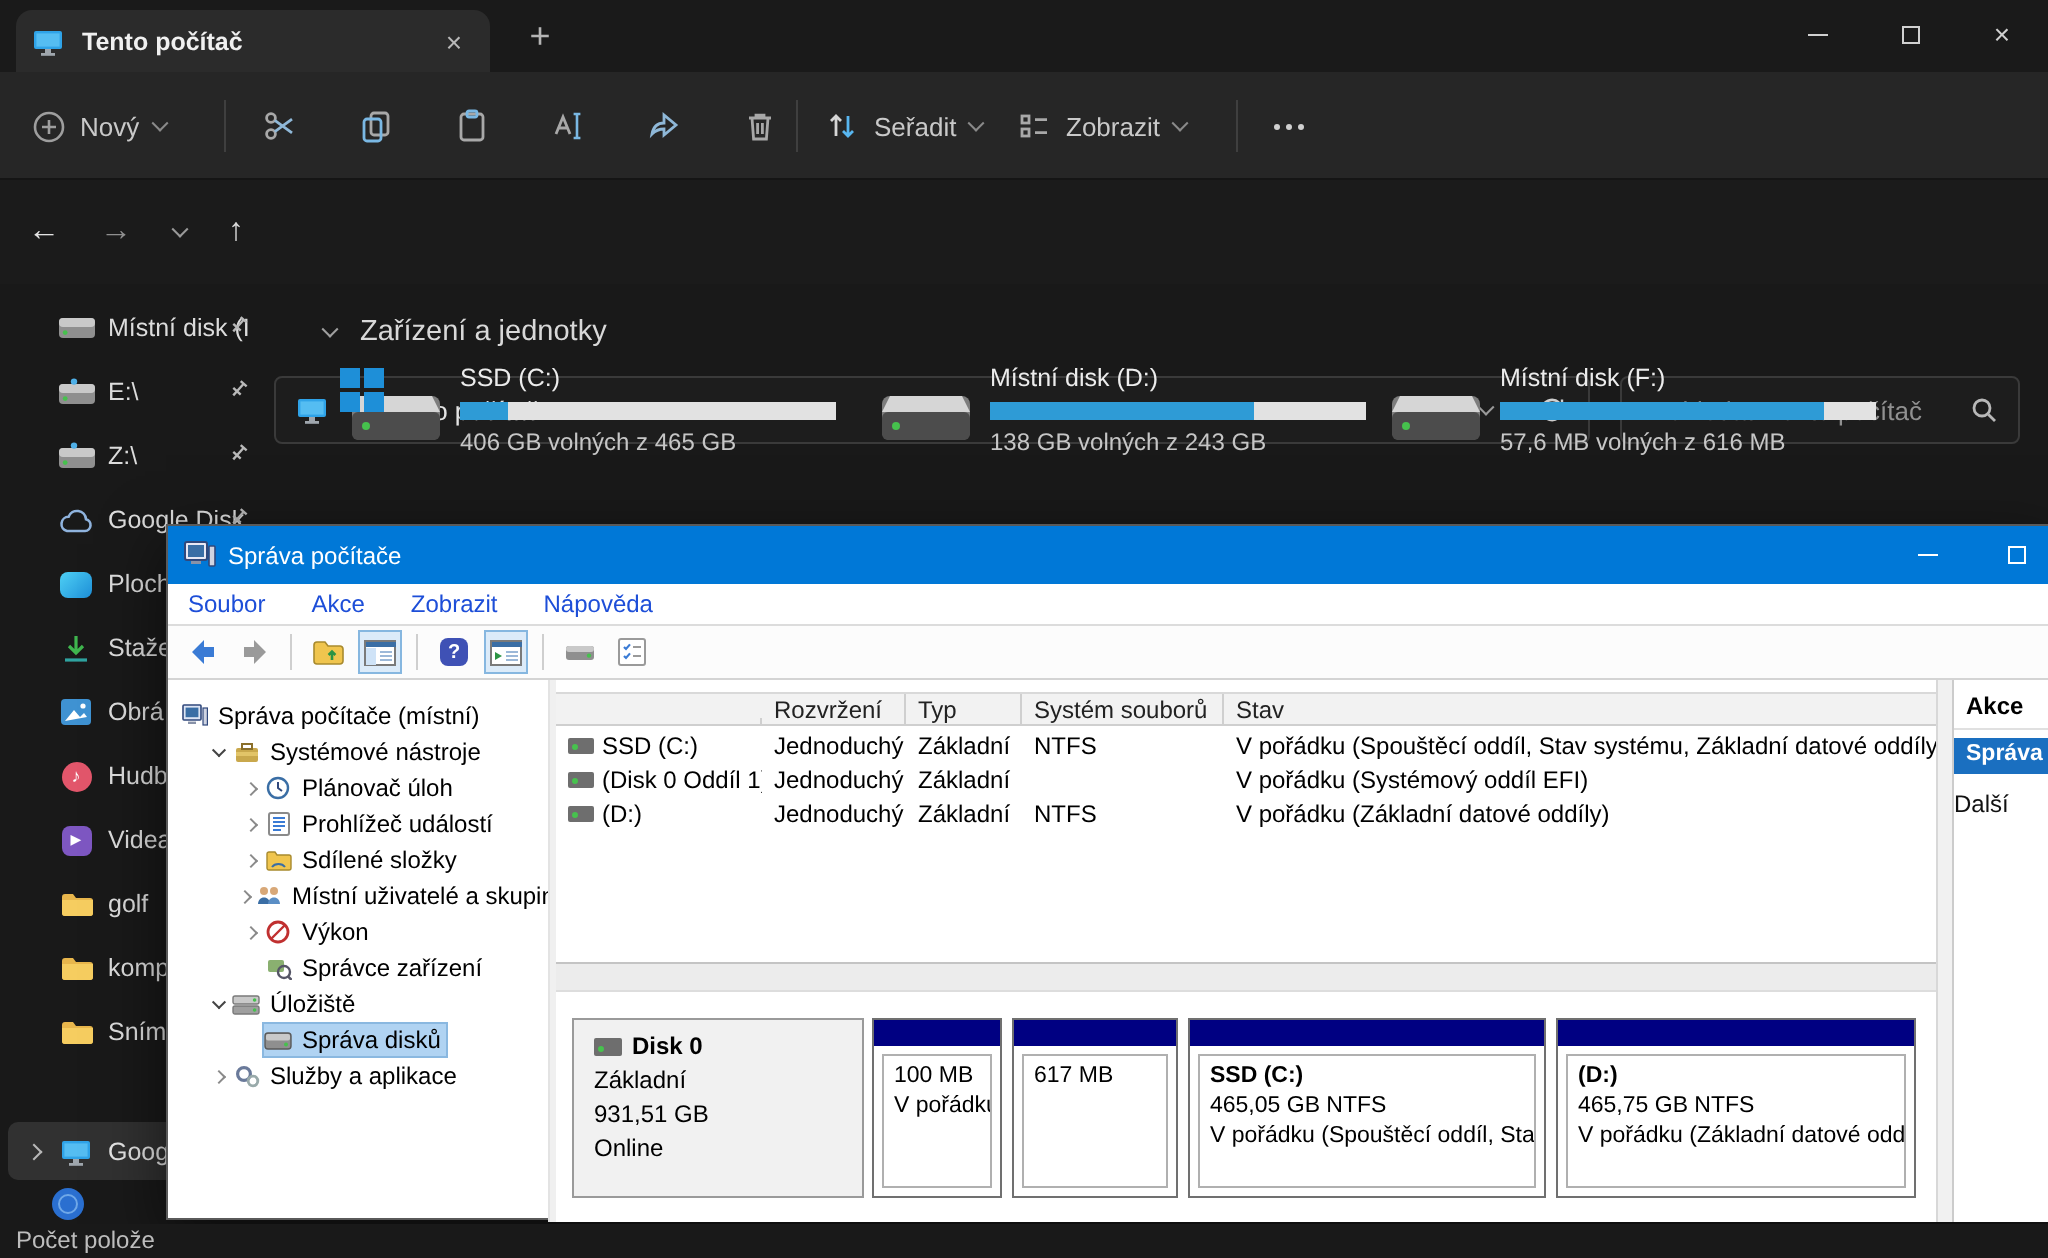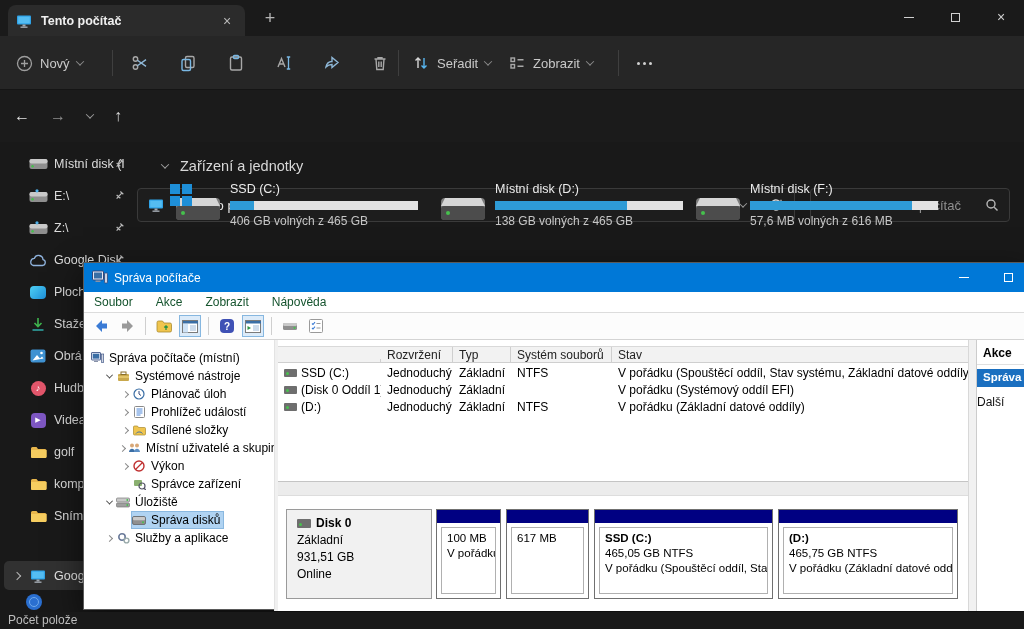--- a/index.html
+++ b/index.html
@@ -56,21 +56,21 @@
   .statusbar span{position:absolute;left:8px;top:1px;color:#bdbdbd;font-size:12px;white-space:nowrap;}
 
   
   .mwin{position:absolute;left:83px;top:262px;width:945px;height:348px;background:#fff;border:1px solid #5a5a5a;box-shadow:0 10px 30px rgba(0,0,0,.55);z-index:10;}
   .m-title{position:absolute;left:0;top:0;right:0;height:29px;background:#0078d7;display:flex;align-items:center;padding-left:8px;}
   .m-title-label{color:#fff;font-size:12px;margin-left:6px;}
   .m-ctl{position:absolute;top:0;width:44px;height:29px;display:flex;align-items:center;justify-content:center;}
   .m-ctl .bar{width:10px;height:1px;background:#fff;}
   .m-ctl .sq{width:9px;height:9px;border:1px solid #fff;}
   .m-menu{position:absolute;left:0;top:29px;right:0;height:21px;background:#fff;border-bottom:1px solid #dcdcdc;display:flex;align-items:center;padding-left:10px;}
-  .m-menu span{font-size:12px;color:#14532d;padding:2px 11px 2px 0;margin-right:12px;}
+  .m-menu span{font-size:12px;color:#1d4ed8;padding:2px 11px 2px 0;margin-right:12px;}
   .m-tools{position:absolute;left:0;top:50px;right:0;height:27px;background:#fcfcfc;border-bottom:1px solid #d4d4d4;display:flex;align-items:center;padding-left:6px;gap:4px;}
   .m-tool{width:22px;height:22px;display:flex;align-items:center;justify-content:center;border:1px solid transparent;}
   .m-tool.active{background:#dcebf9;border:1px solid #86b7e0;}
   .m-tsep{width:1px;height:18px;background:#cfcfcf;margin:0 3px;}
   .m-body{position:absolute;left:0;top:77px;right:0;bottom:0;background:#fff;}
 
   .m-tree{position:absolute;left:0;top:0;width:191px;height:271px;border-right:1px solid #e3e3e3;overflow:hidden;}
   .trow{position:relative;height:18px;display:flex;align-items:center;font-size:12px;color:#000;white-space:nowrap;}
   .trow .exp{width:10px;display:inline-flex;justify-content:center;color:#8a8a8a;margin-right:2px;}
   .trow .exp .chev{width:5px;height:5px;}
@@ -410,21 +410,21 @@
         <rect x="8" y="16" width="44" height="22" rx="4" fill="#7d7d7d"></rect>
         <path d="M12 16h36l4 8H8z" fill="#d6d6d6"></path>
         <rect x="8" y="24" width="44" height="14" rx="3" fill="#4c4c4c"></rect>
         <circle cx="15" cy="31" r="2" fill="#46c14d"></circle>
       </svg>
     <div class="dinfo">
       <div class="dname">Místní disk (D:)</div>
       <div class="dbar">
           <div class="dfill" style="width: 70%;"></div>
         </div>
-      <div class="dcap">138 GB volných z 465 GB</div>
+      <div class="dcap">138 GB volných z 243 GB</div>
     </div>
   </div>
   <div class="tile" style="left:688px;">
     <svg width="54" height="44" viewBox="0 0 54 44">
         <rect x="8" y="16" width="44" height="22" rx="4" fill="#7d7d7d"></rect>
         <path d="M12 16h36l4 8H8z" fill="#d6d6d6"></path>
         <rect x="8" y="24" width="44" height="14" rx="3" fill="#4c4c4c"></rect>
         <circle cx="15" cy="31" r="2" fill="#46c14d"></circle>
       </svg>
     <div class="dinfo">

